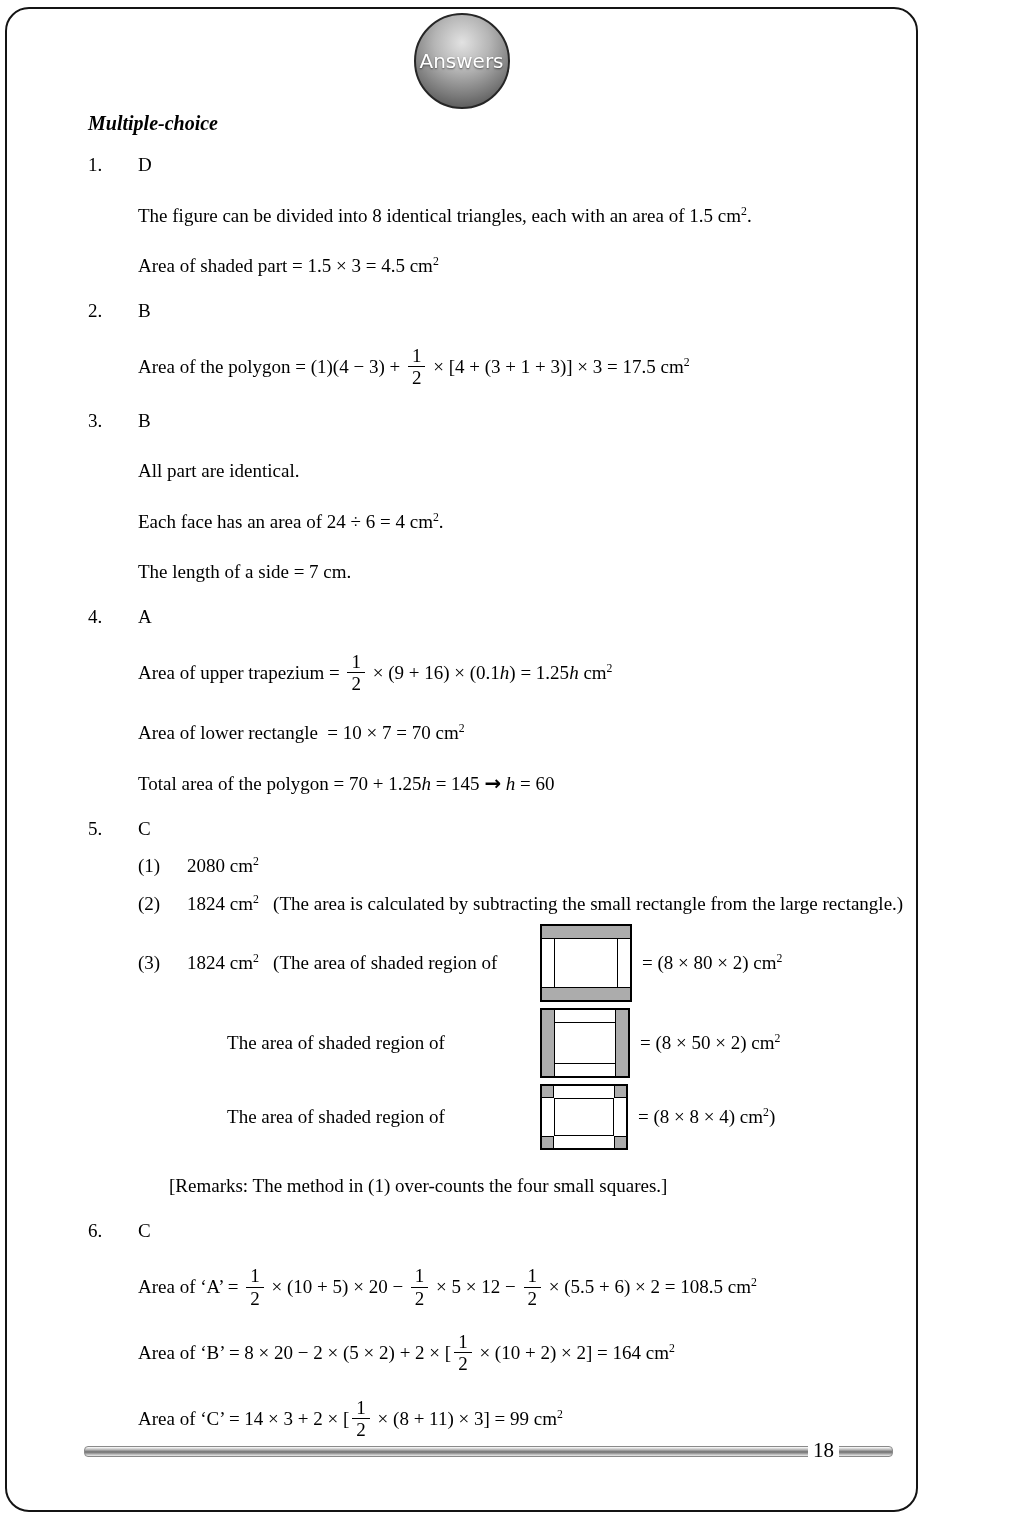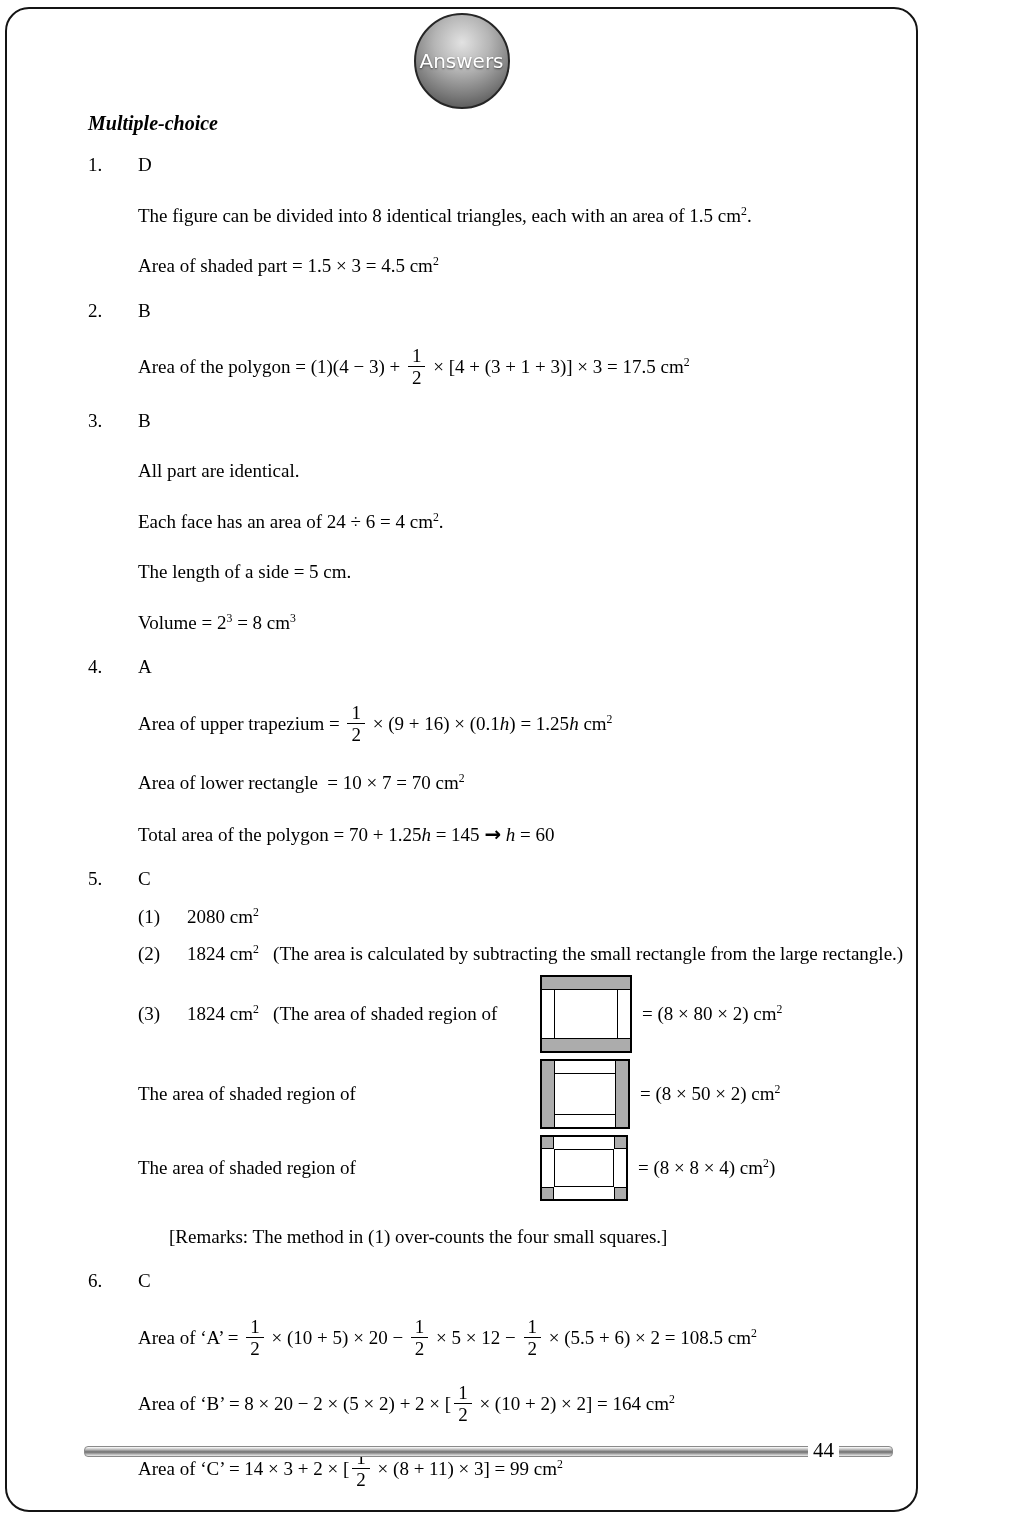--- a/index.html
+++ b/index.html
@@ -45,21 +45,21 @@
   .frac {
     display:inline-flex; flex-direction:column; align-items:center;
     vertical-align:middle; margin:0 3px; line-height:1.12; position:relative; top:-2px;
     text-align:center;
   }
   .frac .num { border-bottom:1.7px solid #000; padding:0 4px; }
   .frac .den { padding:0 4px; }
   
   .figrow { display:flex; align-items:center; margin-top:6px; }
   .figrow .left { width:402px; flex:none; }
-  .figrow.cont .left { text-align:left; padding-right:6px; }
+  .figrow.cont .left { text-align:center; padding-right:6px; }
   .figrow .right { padding-left:10px; }
   
   .fig { position:relative; display:inline-block; background:#fff; border:2px solid #000; flex:none; vertical-align:middle; }
   .fig-h { width:92px; height:78px; }
   .fig-v { width:90px; height:70px; }
   .fig-c { width:88px; height:66px; }
   .fig .inner { position:absolute; left:12px; right:12px; top:12px; bottom:12px; border:1.5px solid #000; background:#fff; }
   .fig-h .band { position:absolute; left:0; right:0; height:13px; background:#acacac; }
   .fig-h .band.top { top:0; border-bottom:1.5px solid #000; }
   .fig-h .band.bottom { bottom:0; border-top:1.5px solid #000; }
@@ -118,22 +118,21 @@
           </div>
         </div>
         <div class="q">
           <div class="q-head">
             <span class="q-num">3.</span>
             <span class="q-ans">B</span>
           </div>
           <div class="q-body">
             <div class="line">All part are identical.</div>
             <div class="line">Each face has an area of 24 ÷ 6 = 4 cm<sup>2</sup>.</div>
-            <div class="line">The length of a side = 5 cm.</div>
-            <div class="line">Volume = 2<sup>3</sup> = 8 cm<sup>3</sup></div>
+            <div class="line">The length of a side = 7 cm.</div>
           </div>
         </div>
         <div class="q">
           <div class="q-head">
             <span class="q-num">4.</span>
             <span class="q-ans">A</span>
           </div>
           <div class="q-body">
             <div class="line">Area of upper trapezium = <span class="frac">
                 <span class="num">1</span>
@@ -212,14 +211,14 @@
             <div class="line">Area of ‘C’ = 14 × 3 + 2 × [<span class="frac">
                 <span class="num">1</span>
                 <span class="den">2</span>
               </span> × (8 + 11) × 3] = 99 cm<sup>2</sup></div>
           </div>
         </div>
       </div>
   </div>
 
   <div class="footer-bar"></div>
-  <div class="page-number">44</div>
+  <div class="page-number">18</div>
 </div>
 
 </body></html>

